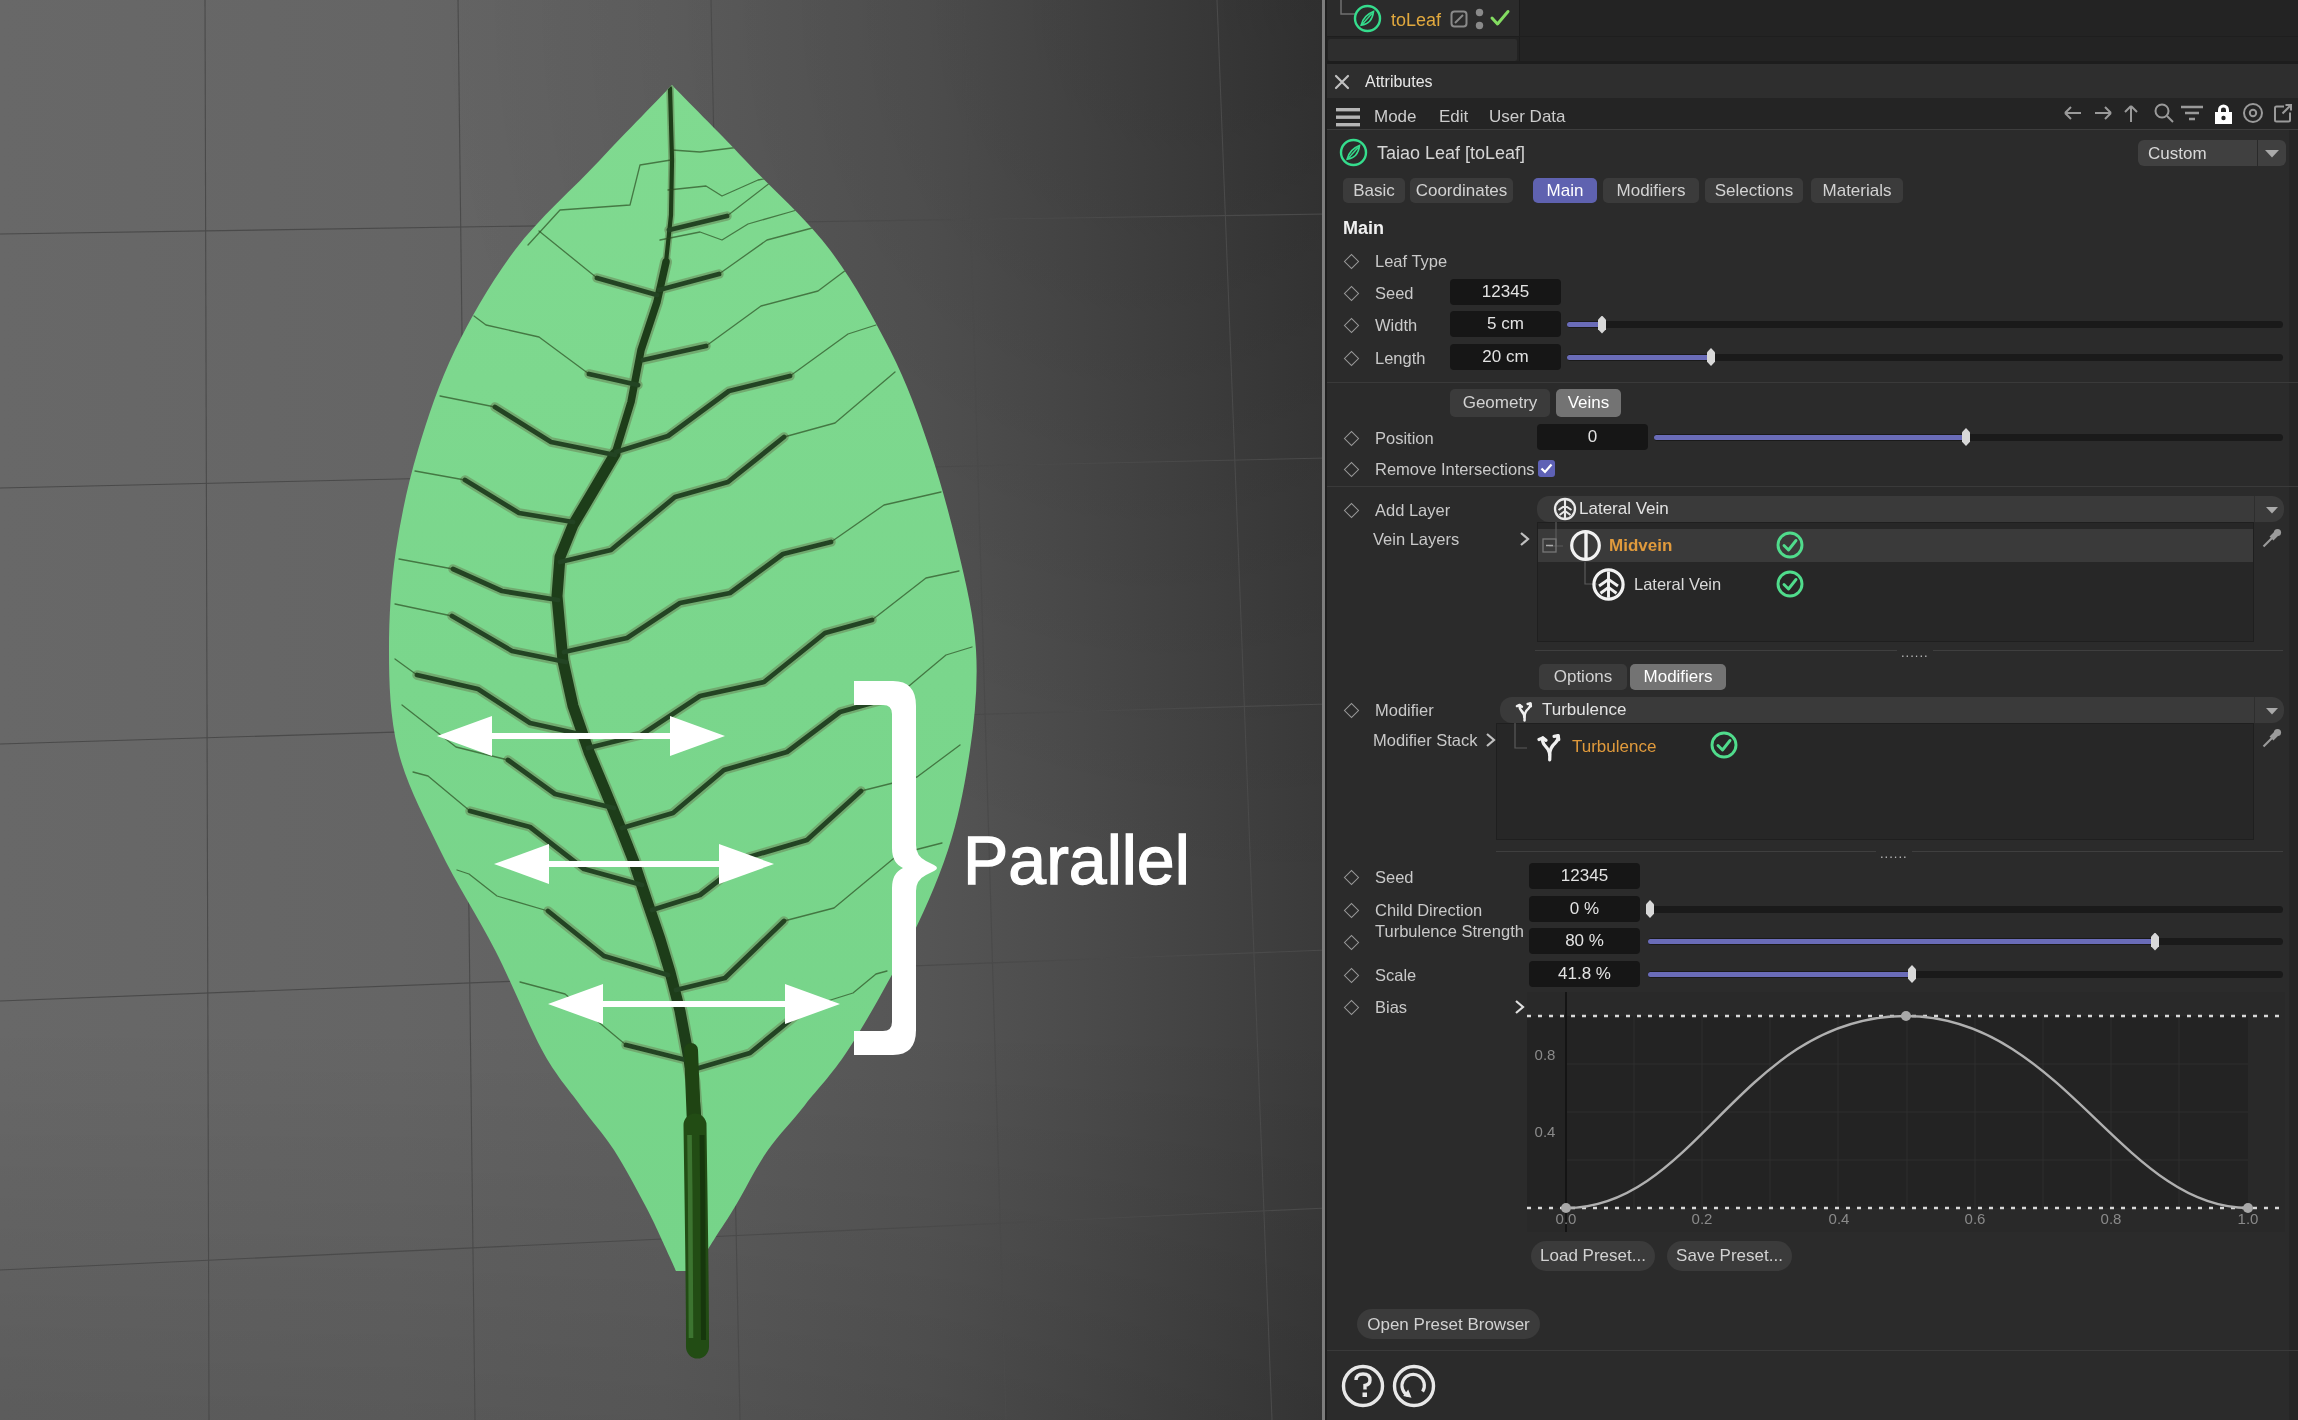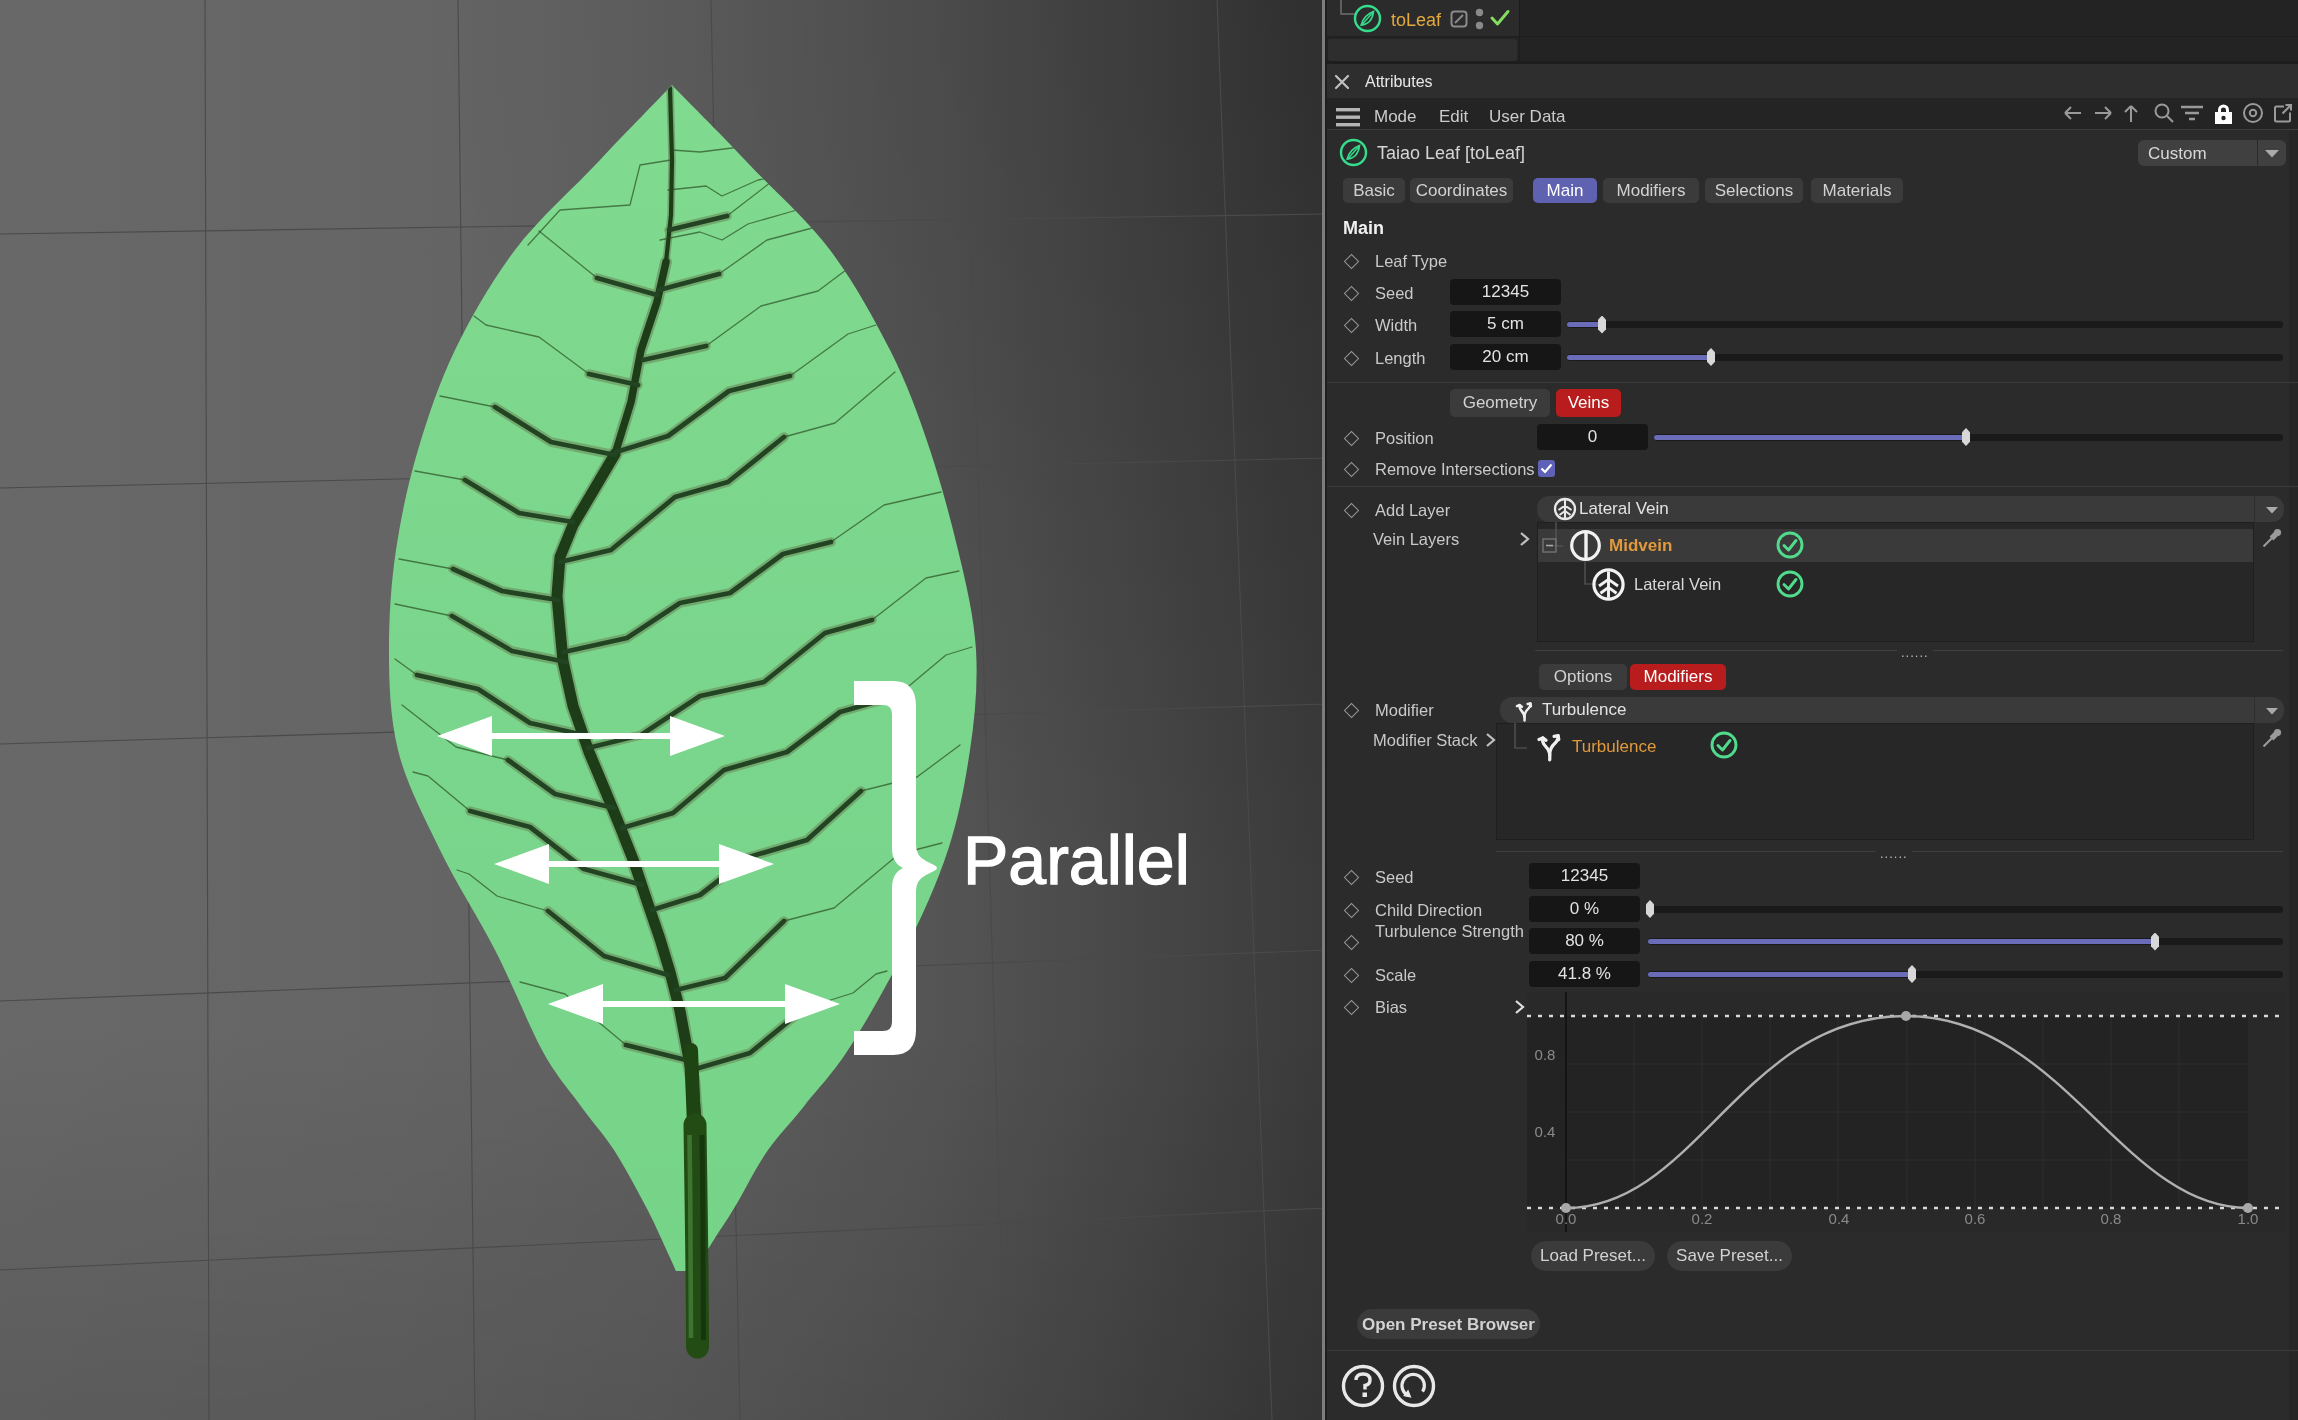--- a/index.html
+++ b/index.html
@@ -6,21 +6,21 @@
 *{box-sizing:border-box;}
 #page{position:relative;width:2298px;height:1420px;overflow:hidden;font-family:"Liberation Sans",sans-serif;}
 #viewport{position:absolute;left:0;top:0;width:1327px;height:1420px;}
 #panel{position:absolute;left:1327px;top:0;width:971px;height:1420px;background:#2b2b2b;}
 .abs{position:absolute;}
 .lbl{position:absolute;color:#c9c9c9;font-size:16.5px;line-height:17px;white-space:nowrap;}
 .diamond{position:absolute;width:11px;height:11px;border:1.5px solid #979797;transform:rotate(45deg);}
 .inp{position:absolute;background:#161616;border-radius:4px;color:#e3e3e3;font-size:17px;text-align:center;line-height:26px;height:26px;}
 .drop{position:absolute;background:#3a3a3a;border-radius:4px;color:#e3e3e3;font-size:17px;height:26px;line-height:26px;}
 .btn{position:absolute;background:#3b3b3b;border-radius:5px;color:#d2d2d2;font-size:17px;text-align:center;}
-.btn.sel{background:#b91c1c;color:#fff;text-align:center;}
+.btn.sel{background:#737373;color:#fff;text-align:center;}
 .track{position:absolute;height:7px;background:#1a1a1a;border-radius:3.5px;}
 .fill{position:absolute;height:5px;background:#6a6cb8;border-radius:2.5px;}
 .handle{position:absolute;width:8px;height:18px;background:#d8d8d8;clip-path:polygon(50% 0,100% 24%,100% 76%,50% 100%,0 76%,0 24%);}
 .orange{color:#e09a3c;}
 </style>
 </head>
 <body>
 <div id="page">
 <div id="viewport">
 <svg width="1327" height="1420" viewBox="0 0 1327 1420">
@@ -491,21 +491,21 @@
     <text x="175" y="232" text-anchor="middle">0.2</text>
     <text x="312" y="232" text-anchor="middle">0.4</text>
     <text x="448" y="232" text-anchor="middle">0.6</text>
     <text x="584" y="232" text-anchor="middle">0.8</text>
     <text x="721" y="232" text-anchor="middle">1.0</text>
   </g>
 </svg>
 
 <div class="btn" style="left:204px;top:1241px;width:124px;height:30px;line-height:30px;border-radius:15px;">Load Preset...</div>
 <div class="btn" style="left:340px;top:1241px;width:125px;height:30px;line-height:30px;border-radius:15px;">Save Preset...</div>
-<div class="btn" style="left:30px;top:1309px;width:183px;height:30px;line-height:31px;border-radius:15px;font-weight:bold;">Open Preset Browser</div>
+<div class="btn" style="left:30px;top:1309px;width:183px;height:30px;line-height:31px;border-radius:15px;">Open Preset Browser</div>
 <div class="abs" style="left:0;top:1350px;width:971px;height:1px;background:#3a3a3a;"></div>
 <svg class="abs" style="left:14px;top:1364px;" width="44" height="44" viewBox="0 0 44 44">
   <circle cx="22" cy="22" r="19.5" fill="none" stroke="#e8e8e8" stroke-width="3.4"></circle>
   <path d="M 15 16 q 0 -6 7 -6 q 7 0 7 6 q 0 4.5 -5 5.5 l 0 4" stroke="#e8e8e8" stroke-width="3.4" fill="none"></path>
   <rect x="21.5" y="28.5" width="4.5" height="4.5" fill="#e8e8e8"></rect>
 </svg>
 <svg class="abs" style="left:65px;top:1364px;" width="44" height="44" viewBox="0 0 44 44">
   <circle cx="22" cy="22" r="19.5" fill="none" stroke="#e8e8e8" stroke-width="3.4"></circle>
   <path d="M 16.2 31.6 A 11.2 11.2 0 1 1 30.6 27.6" stroke="#e8e8e8" stroke-width="3.2" fill="none"></path>
   <path d="M 19.5 33.8 l -8.3 -1.8 l 5 -6.4 Z" fill="#e8e8e8"></path>

